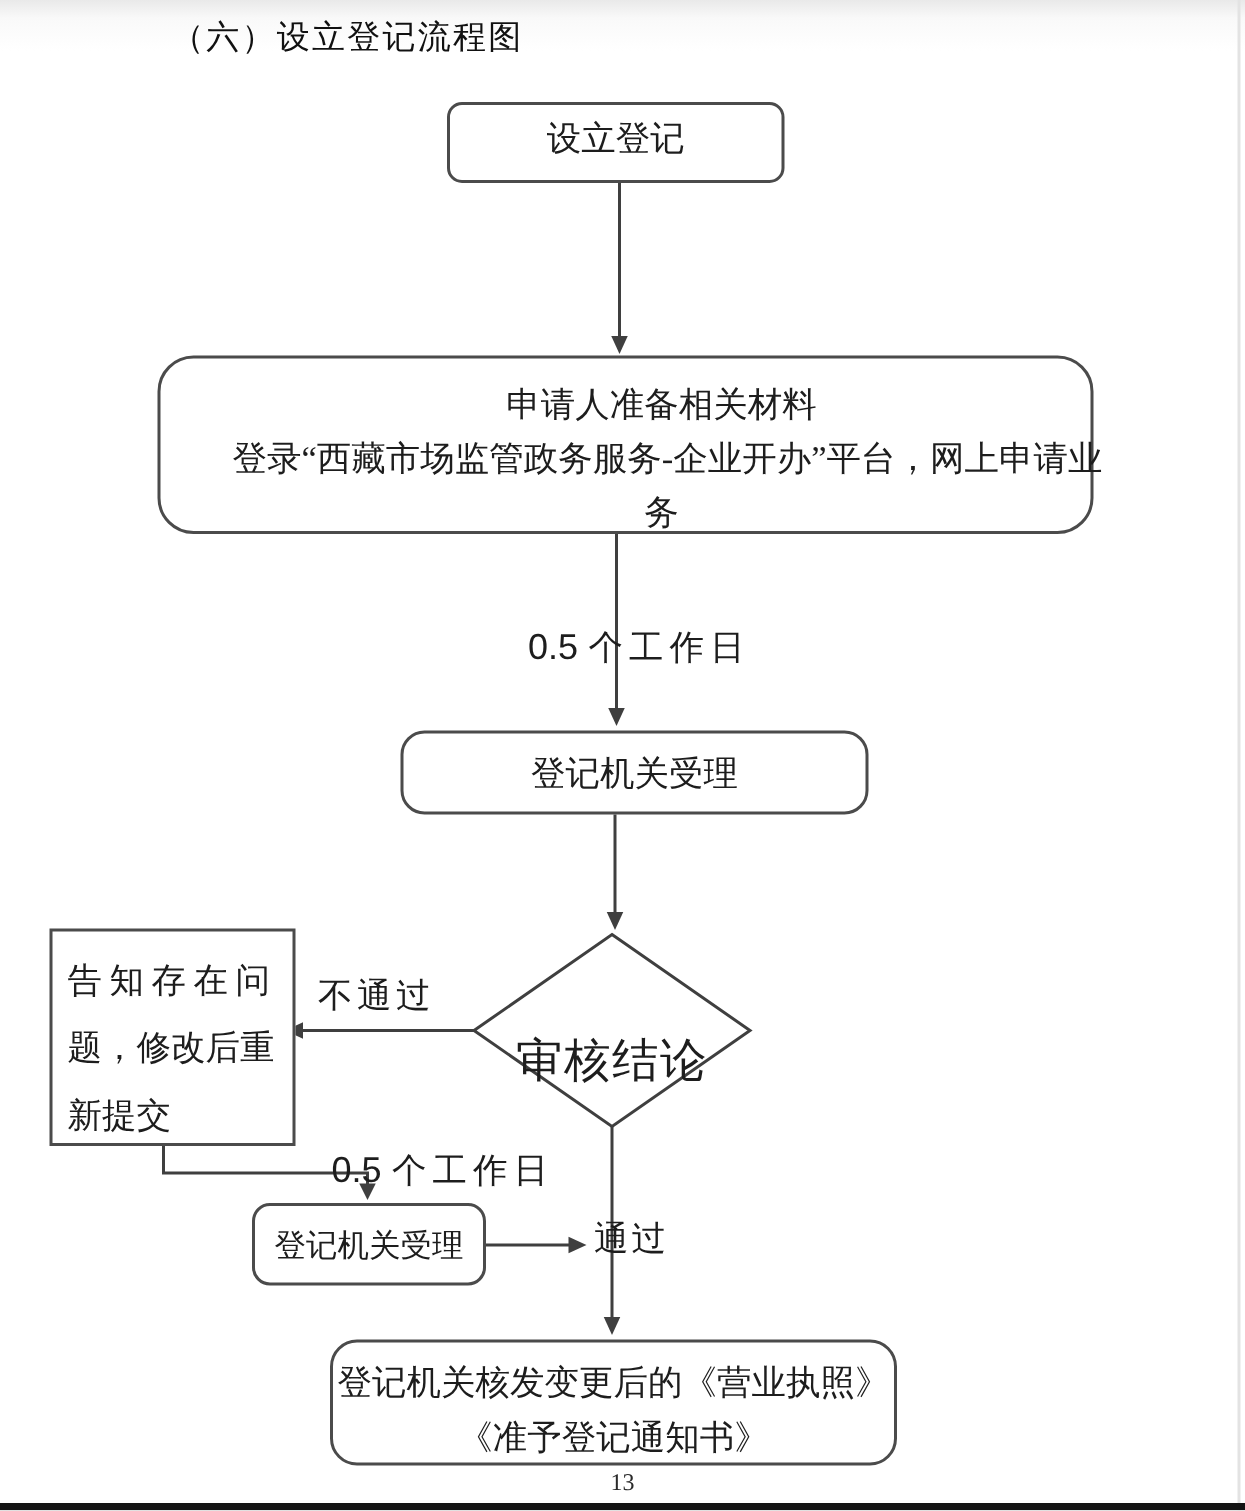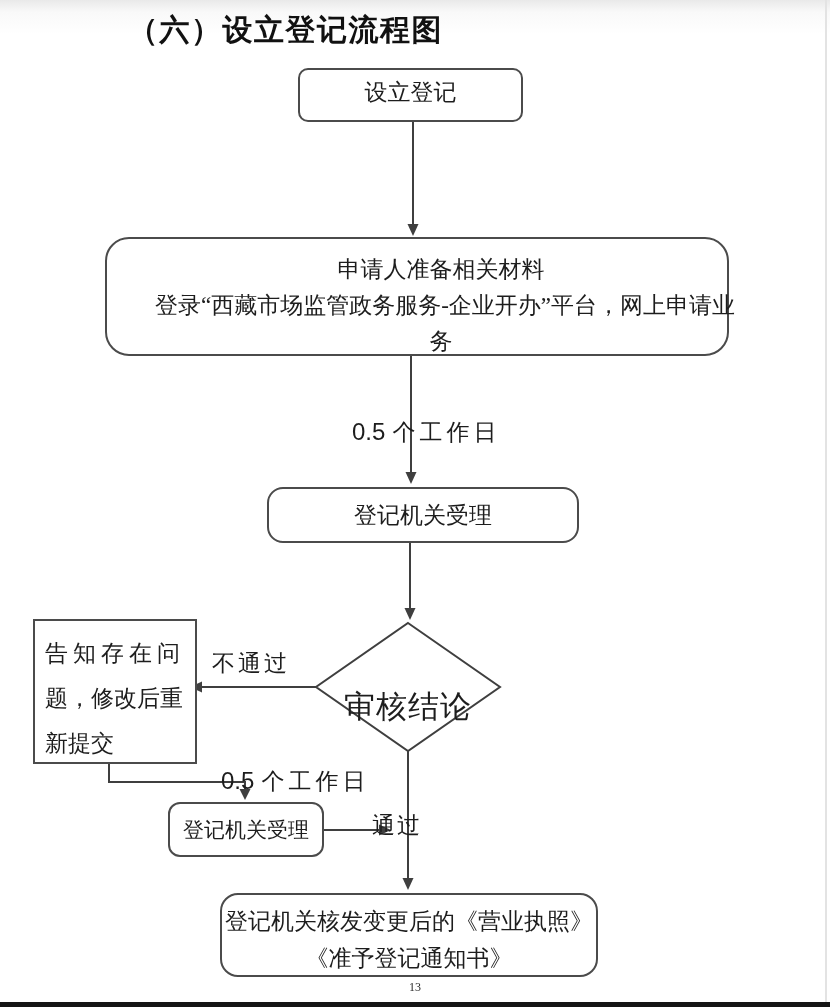--- a/index.html
+++ b/index.html
@@ -3,23 +3,23 @@
 <meta charset="utf-8">
 <style>
   html,body{margin:0;padding:0;background:#ffffff;}
   .page{
     position:relative;width:830px;height:1007px;overflow:hidden;
     background:linear-gradient(180deg,#e9e9e9 0px,#f9f9f9 12px,#ffffff 34px);
     font-family:"Liberation Serif","DejaVu Serif",serif;color:#1d1d1d;
   }
   .right-edge{position:absolute;top:0;right:3px;width:2px;height:100%;background:#e3e3e3;}
   .title{
-    position:absolute;left:128px;top:10px;margin:0;
+    position:absolute;left:114px;top:10px;margin:0;
     font-family:"Liberation Sans","DejaVu Sans",sans-serif;
-    font-size:30px;font-weight:bold;color:#111;letter-spacing:1.5px;
+    font-size:22px;font-weight:normal;color:#111;letter-spacing:1.5px;
   }
   .connectors{position:absolute;left:0;top:0;width:830px;height:1007px;}
   .node{
     position:absolute;box-sizing:border-box;border:2px solid #4b4b4b;background:#fff;
     text-align:center;font-size:23px;color:#1d1d1d;
   }
   #node-start{left:298px;top:68px;width:225px;height:54px;border-radius:10px;padding-top:7px;}
   #node-prepare{left:105px;top:237px;width:624px;height:119px;border-radius:24px;padding-top:13px;line-height:36px;}
   #node-prepare .ln{white-space:nowrap;padding-left:48px;}
   #node-accept-first{left:267px;top:487px;width:312px;height:56px;border-radius:16px;display:flex;align-items:center;justify-content:center;}
@@ -27,24 +27,24 @@
   #node-notify .ln1{letter-spacing:5px;white-space:nowrap;}
   #node-notify .ln2{letter-spacing:0px;white-space:nowrap;}
   #node-accept-second{left:168px;top:802px;width:156px;height:55px;border-radius:12px;display:flex;align-items:center;justify-content:center;font-size:21px;}
   #node-result{left:220px;top:893px;width:378px;height:84px;border-radius:18px;padding-top:8px;line-height:37px;}
   #node-result .ln{white-space:nowrap;text-align:center;}
   .decision-label{position:absolute;left:343px;top:686px;width:130px;text-align:center;font-size:31px;letter-spacing:1px;}
   .edge-label{position:absolute;font-size:23px;line-height:26px;background:transparent;white-space:nowrap;}
   #label-duration-first{left:352px;top:419px;}
   #label-fail{left:212px;top:651px;letter-spacing:3px;}
   #label-duration-retry{left:221px;top:768px;}
-  #label-pass{left:372px;top:813px;letter-spacing:2px;}
+  #label-pass{left:396px;top:813px;letter-spacing:2px;}
   .dur-num{font-family:"Liberation Sans","DejaVu Sans",sans-serif;font-weight:normal;font-size:24px;}
   .dur-unit{letter-spacing:4px;margin-left:7px;}
-  .page-number{position:absolute;left:0;top:980px;width:830px;text-align:center;font-size:12px;color:#2a2a2a;}
+  .page-number{position:absolute;left:0;top:980px;width:830px;text-align:center;font-size:16px;color:#2a2a2a;}
   .bottom-border{position:absolute;left:0;bottom:0;width:830px;height:5px;background:#141414;}
 </style>
 </head>
 <body>
 
 <div class="page">
 
   <div class="right-edge"></div>
 
   <h1 class="title">（六）设立登记流程图</h1>

